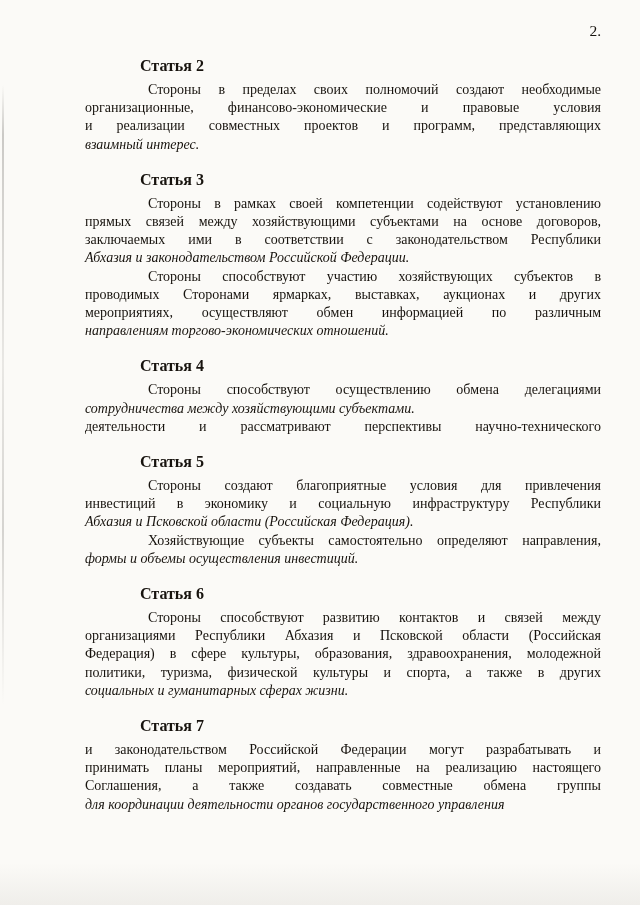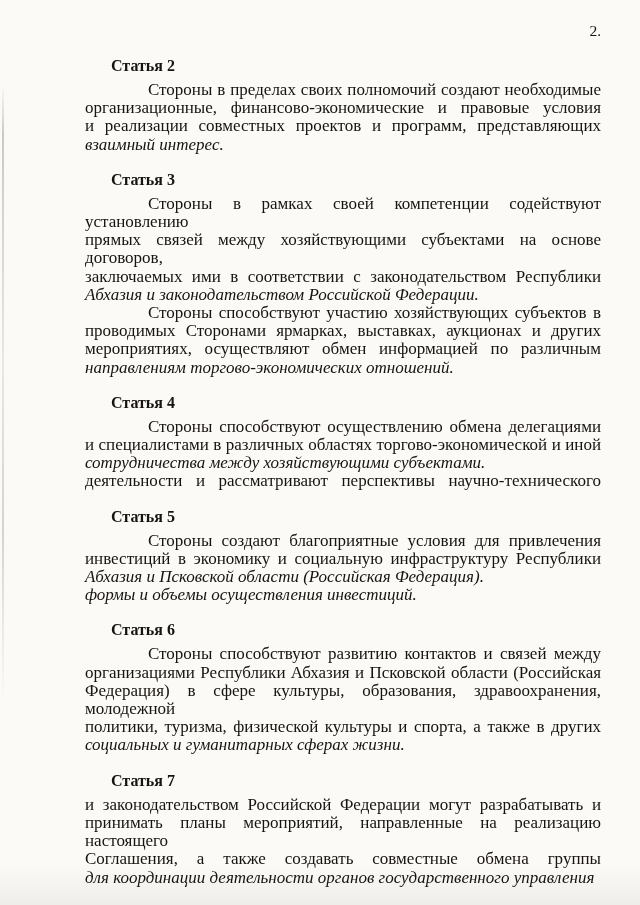--- a/index.html
+++ b/index.html
@@ -40,26 +40,26 @@
     position: relative;
   }
   .page-number {
     text-align: right;
     font-size: 15.5px;
     line-height: 19px;
   }
   .article-title {
     font-size: 16px;
     font-weight: bold;
-    margin: 16px 0 6px 26px;
+    margin: 16px 0 6px 55px;
     line-height: 19px;
   }
   .paragraph { margin: 0; }
   .line {
-    font-size: 17px;
+    font-size: 14px;
     line-height: 18.2px;
     text-align: justify;
     text-align-last: justify;
   }
   .line.first { text-indent: 63px; }
   .line.last  { text-align-last: left; font-style: italic; }
 </style>
 </head>
 <body>
 
@@ -90,33 +90,33 @@
           <div class="line first">Стороны способствуют участию хозяйствующих субъектов в</div>
           <div class="line">проводимых Сторонами ярмарках, выставках, аукционах и других</div>
           <div class="line">мероприятиях, осуществляют обмен информацией по различным</div>
           <div class="line last">направлениям торгово-экономических отношений.</div>
         </div>
       </section>
       <section class="article">
         <h2 class="article-title">Статья 4</h2>
         <div class="paragraph">
           <div class="line first">Стороны способствуют осуществлению обмена делегациями</div>
-          <div class="line">и специалистами в различных областях торгово-экономической и иной</div>
           <div class="line last">сотрудничества между хозяйствующими субъектами.</div>
           <div class="line">деятельности и рассматривают перспективы научно-технического</div>
         </div>
       </section>
       <section class="article">
         <h2 class="article-title">Статья 5</h2>
         <div class="paragraph">
           <div class="line first">Стороны создают благоприятные условия для привлечения</div>
           <div class="line">инвестиций в экономику и социальную инфраструктуру Республики</div>
           <div class="line last">Абхазия и Псковской области (Российская Федерация).</div>
         </div>
         <div class="paragraph">
+          <div class="line first">Хозяйствующие субъекты самостоятельно определяют направления,</div>
           <div class="line last">формы и объемы осуществления инвестиций.</div>
         </div>
       </section>
       <section class="article">
         <h2 class="article-title">Статья 6</h2>
         <div class="paragraph">
           <div class="line first">Стороны способствуют развитию контактов и связей между</div>
           <div class="line">организациями Республики Абхазия и Псковской области (Российская</div>
           <div class="line">Федерация) в сфере культуры, образования, здравоохранения, молодежной</div>
           <div class="line">политики, туризма, физической культуры и спорта, а также в других</div>

